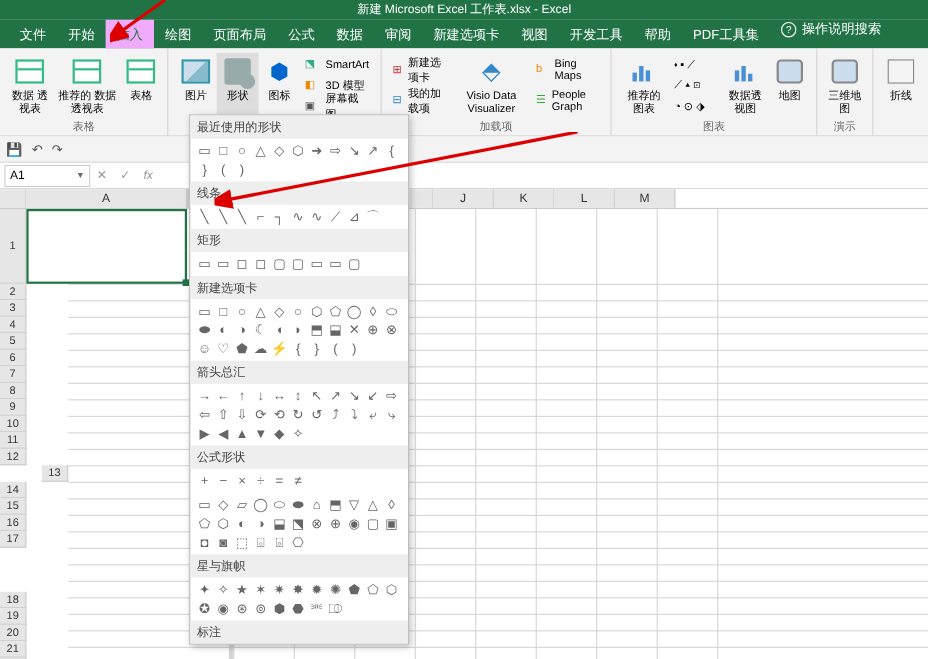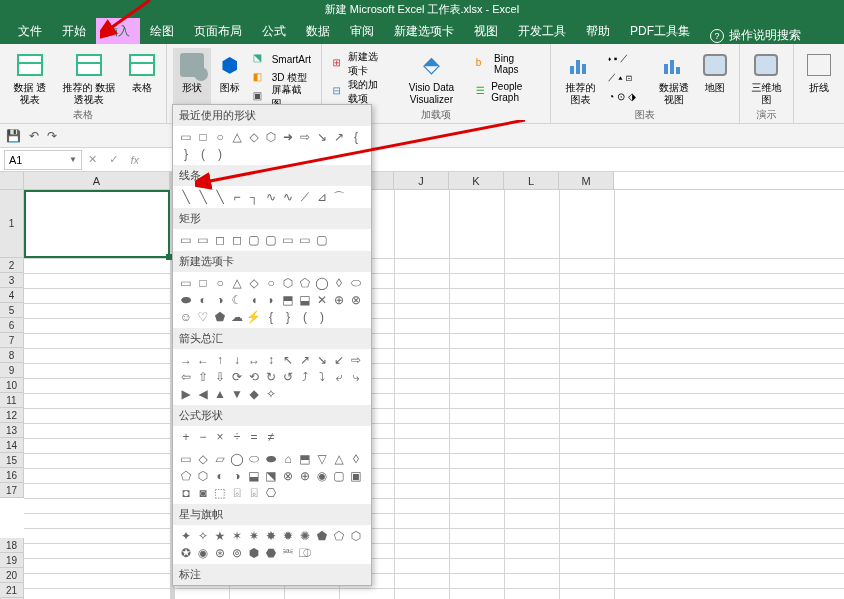--- a/index.html
+++ b/index.html
@@ -1,20 +1,20 @@
 <!DOCTYPE html>
 <html><head>
 <meta charset="utf-8">
 <style>
 * { margin: 0; padding: 0; box-sizing: border-box; font-family: "Microsoft YaHei", sans-serif; }
 body { width: 844px; height: 599px; background: #fff; overflow: hidden; position: relative; }
 
 .titlebar { height: 18px; background: #217346; color: #fff; font-size: 11px; text-align: center; line-height: 18px; }
 
-.menubar { height: 26px; background: #217346; display: flex; align-items: flex-end; padding-left: 8px; }
+.menubar { height: 26px; background: #217346; display: flex; align-items: flex-start; padding-left: 8px; }
 .menubar .tab { padding: 0 10px; color: #fff; font-size: 12px; height: 26px; line-height: 26px; cursor: pointer; }
 .menubar .tab.active { background: #f0abfc; color: #217346; }
 .menubar .tell { display: flex; align-items: center; color: #fff; font-size: 12px; margin-left: 10px; }
 .menubar .bulb { width: 14px; height: 14px; border: 1px solid #fff; border-radius: 50%; margin-right: 5px; display: flex; align-items: center; justify-content: center; font-size: 9px; }
 
 .ribbon { height: 80px; background: #f3f3f3; border-bottom: 1px solid #d4d4d4; display: flex; font-size: 11px; }
 .rgroup { border-right: 1px solid #d4d4d4; display: flex; flex-direction: column; align-items: center; padding: 4px 6px 1px; }
 .rgroup .items { display: flex; flex: 1; }
 .rgroup .label { font-size: 10px; color: #666; height: 14px; }
 .rbtn { display: flex; flex-direction: column; align-items: center; justify-content: flex-start; padding: 2px 4px; min-width: 36px; cursor: pointer; }
@@ -112,20 +112,26 @@
             <div class="i-table"></div>
           </div>
           <div class="txt">表格</div>
         </div>
     </div>
     <div class="label">表格</div>
   </div>
 
   <div class="rgroup">
     <div class="items">
+      <div class="rbtn">
+          <div class="ico">
+            <div class="i-pic"></div>
+          </div>
+          <div class="txt">图片</div>
+        </div>
       <div class="rbtn" style="background:#ddd">
           <div class="ico">
             <div class="i-shape"></div>
           </div>
           <div class="txt">形状</div>
         </div>
       <div class="rbtn">
           <div class="ico" style="font-size:20px;color:#06c">⬢</div>
           <div class="txt">图标</div>
         </div>
@@ -288,21 +294,21 @@
         <div class="rh" style="height: 15px; line-height: 15px;">3</div>
         <div class="rh" style="height: 15px; line-height: 15px;">4</div>
         <div class="rh" style="height: 15px; line-height: 15px;">5</div>
         <div class="rh" style="height: 15px; line-height: 15px;">6</div>
         <div class="rh" style="height: 15px; line-height: 15px;">7</div>
         <div class="rh" style="height: 15px; line-height: 15px;">8</div>
         <div class="rh" style="height: 15px; line-height: 15px;">9</div>
         <div class="rh" style="height: 15px; line-height: 15px;">10</div>
         <div class="rh" style="height: 15px; line-height: 15px;">11</div>
         <div class="rh" style="height: 15px; line-height: 15px;">12</div>
-        <div class="rh" style="height: 15px; line-height: 15px;">13</div>
+        <div class="rh" style="height: 15px; line-height: 15px; margin-left: 38px;">13</div>
         <div class="rh" style="height: 15px; line-height: 15px;">14</div>
         <div class="rh" style="height: 15px; line-height: 15px;">15</div>
         <div class="rh" style="height: 15px; line-height: 15px;">16</div>
         <div class="rh" style="height: 15px; line-height: 15px;">17</div>
         <div class="rh" style="height: 15px; line-height: 15px; margin-top: 40px;">18</div>
         <div class="rh" style="height: 15px; line-height: 15px;">19</div>
         <div class="rh" style="height: 15px; line-height: 15px;">20</div>
         <div class="rh" style="height: 15px; line-height: 15px;">21</div>
         <div class="rh" style="height: 15px; line-height: 15px;">22</div>
         <div class="rh" style="height: 15px; line-height: 15px;">23</div>

